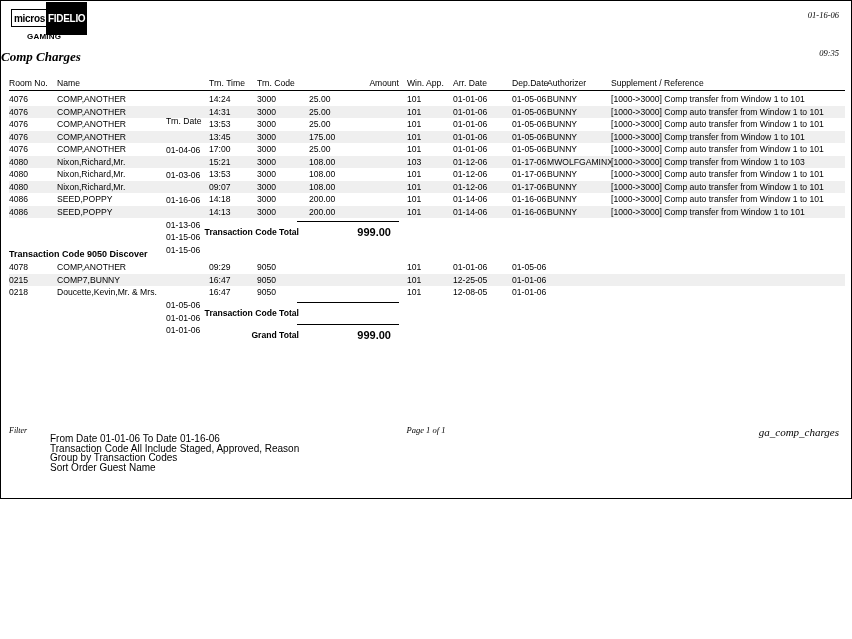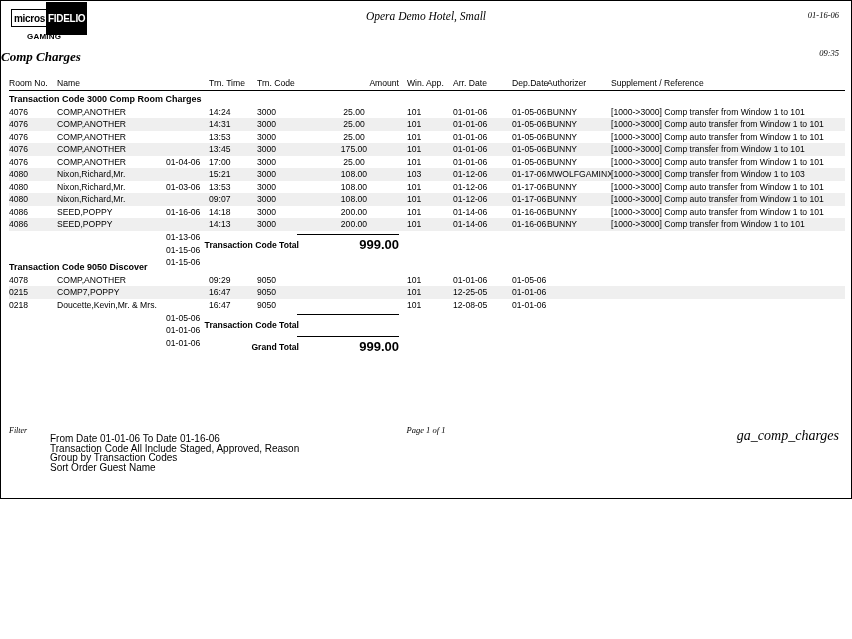--- a/index.html
+++ b/index.html
@@ -134,44 +134,44 @@
     font-weight: bold;
     font-size: 9px;
   }
 
   
   .c-room  { left: 0px;   width: 44px; }
   .c-name  { left: 48px;  width: 105px; }
   .c-trndate { left: 157px; width: 58px; margin-top: 38px; }
   .c-trntime { left: 200px; width: 50px; }
   .c-trncode { left: 248px; width: 60px; }
-  .c-amount { left: 300px; width: 90px; text-align: center; }
+  .c-amount { left: 300px; width: 90px; text-align: left; }
   .c-winapp { left: 398px; width: 44px; }
   .c-arrdate { left: 444px; width: 58px; }
   .c-depdate { left: 503px; width: 58px; }
   .c-auth   { left: 538px; width: 64px; }
   .c-supp   { left: 602px; width: 234px; }
 
   .c-amount-hdr { left: 300px; width: 90px; text-align: right; }
 
   .total-label {
     position: absolute;
     left: 150px;
     width: 140px;
     text-align: right;
     font-weight: bold;
     font-size: 8.6px;
   }
   .total-value {
     position: absolute;
-    left: 300px;
+    left: 292px;
     width: 90px;
     text-align: right;
     font-weight: bold;
-    font-size: 13px;
+    font-size: 11px;
   }
   .line-over {
     position: absolute;
     left: 288px;
     width: 102px;
     height: 1px;
     background: #000000;
   }
 
   
@@ -196,38 +196,37 @@
     right: 0;
     bottom: 63px;
     text-align: center;
     font-size: 8.5px;
     font-style: italic;
     font-family: "Liberation Serif", serif;
   }
   .footer-id {
     position: absolute;
     right: 12px;
-    bottom: 54px;
-    font-size: 14px;
+    bottom: 60px;
+    font-size: 11px;
     font-style: italic;
     font-family: "Liberation Serif", serif;
   }
 </style>
 </head>
 <body>
 
 <div id="page">
 
   <div class="logo-box">
     <span class="logo-left">micros</span>
     <span class="logo-right">FIDELIO</span>
   </div>
   <div class="logo-sub">GAMING</div>
 
-  <div class="hotel-title">Opera Demo Hotel, Small</div>
   <div class="date-stamp">01-16-06</div>
   <div class="report-title">Comp Charges</div>
   <div class="time-stamp">09:35</div>
 
   <div class="report">
 
     <div class="row hdr">
       <span class="col c-room">Room No.</span>
       <span class="col c-name">Name</span>
       <span class="col c-trndate">Trn. Date</span>
@@ -237,23 +236,20 @@
       <span class="col c-winapp">Win. App.</span>
       <span class="col c-arrdate">Arr. Date</span>
       <span class="col c-depdate">Dep.Date</span>
       <span class="col c-auth">Authorizer</span>
       <span class="col c-supp">Supplement / Reference</span>
     </div>
     <div style="position:relative;height:3px;">
       <div class="hdr-rule"></div>
     </div>
 
-    <div class="row group-title">
-      <span class="col" style="left:0;width:400px;">Transaction Code  3000 Comp Room Charges</span>
-    </div>
 
     <div class="row">
       <span class="col c-room">4076</span>
       <span class="col c-name">COMP,ANOTHER</span>
       <span class="col c-trndate">01-05-06</span>
       <span class="col c-trntime">14:24</span>
       <span class="col c-trncode">3000</span>
       <span class="col c-amount">25.00</span>
       <span class="col c-winapp">101</span>
       <span class="col c-arrdate">01-01-06</span>
@@ -401,21 +397,21 @@
       <span class="col c-trncode">9050</span>
       <span class="col c-amount"></span>
       <span class="col c-winapp">101</span>
       <span class="col c-arrdate">01-01-06</span>
       <span class="col c-depdate">01-05-06</span>
       <span class="col c-auth"></span>
       <span class="col c-supp"></span>
     </div>
     <div class="row shaded">
       <span class="col c-room">0215</span>
-      <span class="col c-name">COMP7,POPPY</span>
+      <span class="col c-name">COMP7,BUNNY</span>
       <span class="col c-trndate">01-01-06</span>
       <span class="col c-trntime">16:47</span>
       <span class="col c-trncode">9050</span>
       <span class="col c-amount"></span>
       <span class="col c-winapp">101</span>
       <span class="col c-arrdate">12-25-05</span>
       <span class="col c-depdate">01-01-06</span>
       <span class="col c-auth"></span>
       <span class="col c-supp"></span>
     </div>

